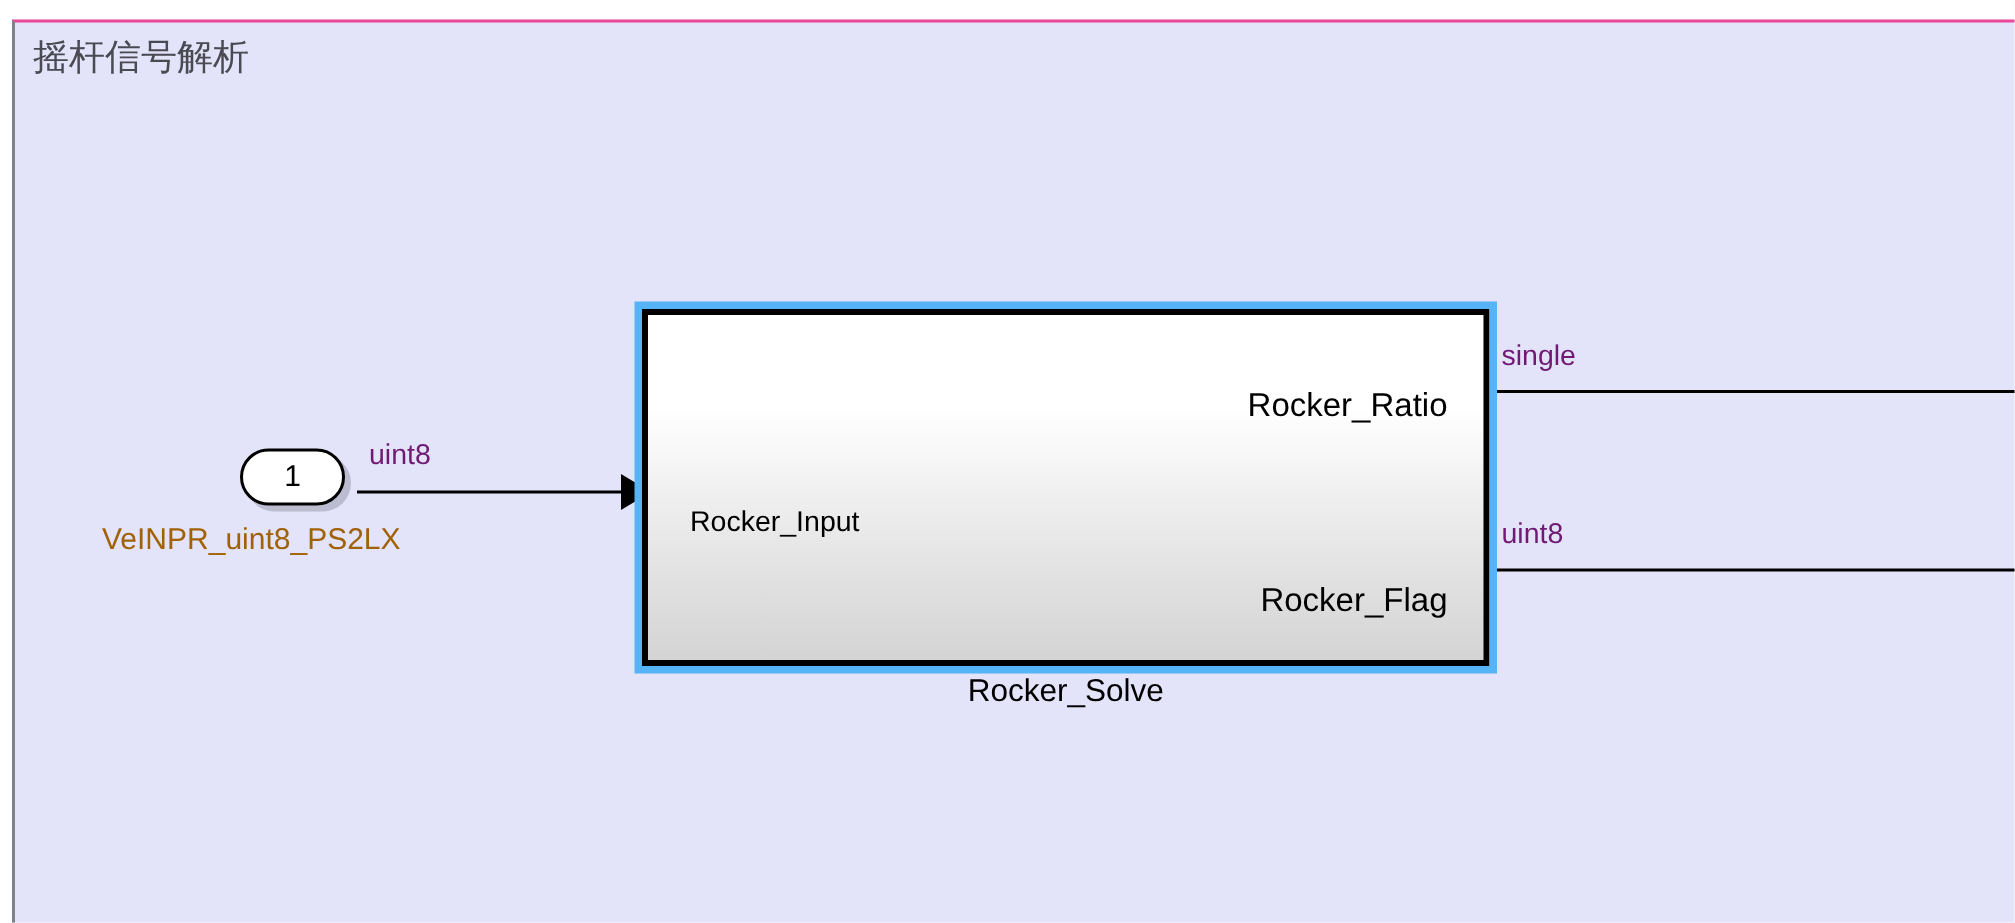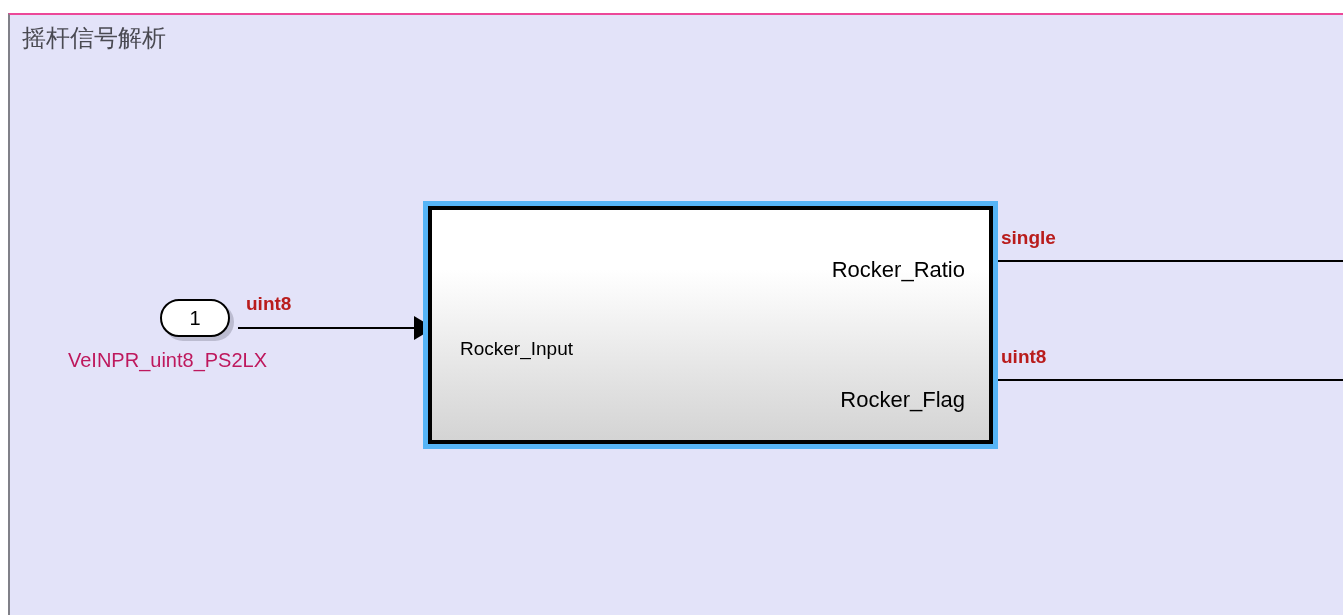--- a/index.html
+++ b/index.html
@@ -46,23 +46,22 @@
     color: #4a4a52;
     white-space: nowrap;
     font-family: "DejaVu Sans", "Liberation Sans", sans-serif;
   }
 
   
   .lbl {
     position: absolute;
     font-size: 19px;
     line-height: 22px;
-    color: #b91c1c;
-    white-space: nowrap;
-    font-weight: bold;
+    color: #701a75;
+    white-space: nowrap;
   }
 
   
   #inport-block {
     position: absolute;
     left: 150px;
     top: 284px;
     width: 78px;
     height: 46px;
   }
@@ -97,21 +96,21 @@
     align-items: center;
     justify-content: center;
     font-size: 20px;
     color: #000000;
   }
   #inport-name {
     position: absolute;
     left: 58px;
     top: 334px;
     font-size: 20px;
-    color: #be185d;
+    color: #a16207;
     white-space: nowrap;
   }
 
   
   #input-wire {
     position: absolute;
     left: 228px;
     top: 312px;
     width: 178px;
     height: 2px;
@@ -233,20 +232,21 @@
 
     <div id="subsystem">
       <div id="subsystem-body">
         <div id="subsystem-inport-label">Rocker_Input</div>
         <div class="subsystem-outport-label" id="outport-label-0">Rocker_Ratio</div>
         <div class="subsystem-outport-label" id="outport-label-1">Rocker_Flag</div>
       </div>
       <div id="subsystem-highlight"></div>
     </div>
 
+    <div id="subsystem-name">Rocker_Solve</div>
 
     <div class="out-wire" id="out-wire-0"></div>
     <div class="out-wire" id="out-wire-1"></div>
 
     <div class="lbl out-type-label" id="out-type-label-0">single</div>
     <div class="lbl out-type-label" id="out-type-label-1">uint8</div>
 
   </div>
 </div>
 

